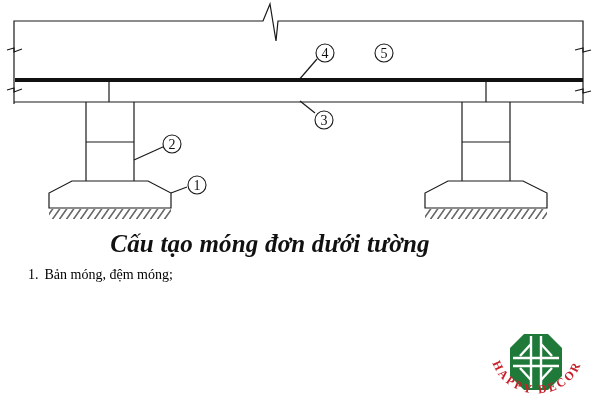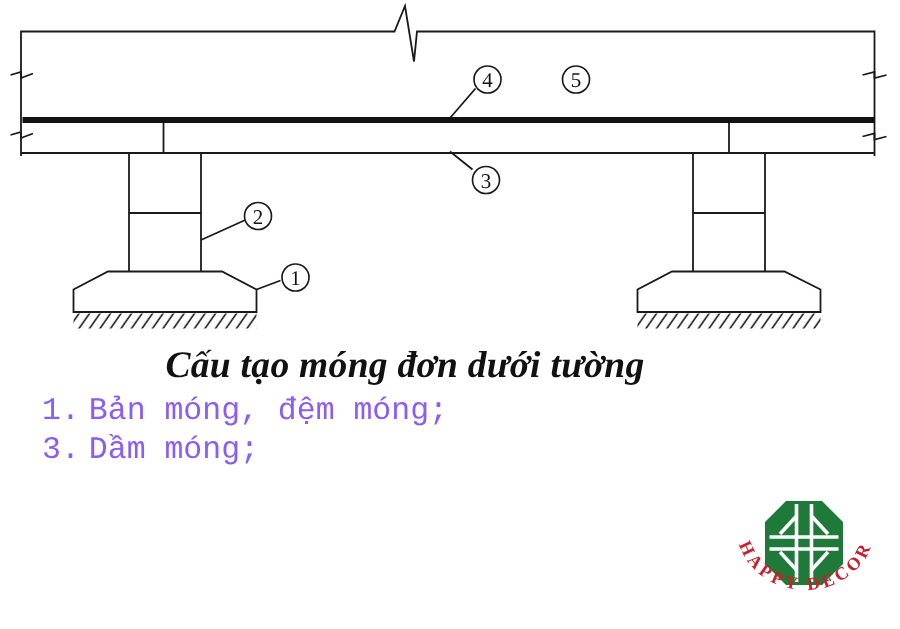--- a/index.html
+++ b/index.html
@@ -4,21 +4,21 @@
   <style>
     html, body { margin: 0; padding: 0; background: #ffffff; }
     body { width: 600px; height: 419px; position: relative; overflow: hidden; font-family: "Liberation Serif", serif; }
     #diagram { position: absolute; left: 0; top: 0; width: 600px; height: 225px; }
     .caption {
       position: absolute; left: 0; width: 540px; top: 230px; text-align: center;
       font-family: "Liberation Serif", serif; font-style: italic; font-weight: bold;
       font-size: 25px; color: #111; letter-spacing: 0.2px;
     }
     .legend { position: absolute; left: 28px; top: 262px; margin: 0; padding: 0; list-style: none; }
-    .legend li { font-family: Liberation Mono, monospace; font-size: 21px; line-height: 25.5px; color: #8b5cf6; white-space: nowrap; }
+    .legend li { font-family: Liberation Serif, serif; font-size: 14px; line-height: 25.5px; color: #000000; white-space: nowrap; }
     .legend .num { margin-right: 6px; }
     .logo { position: absolute; left: 486px; top: 330px; width: 100px; height: 85px; }
     svg text { font-family: "Liberation Serif", serif; }
   </style>
 </head>
 <body>
 
 <svg id="diagram" viewBox="0 0 600 225" xmlns="http://www.w3.org/2000/svg">
   <defs>
     <pattern id="hatch" patternUnits="userSpaceOnUse" width="7" height="10" patternTransform="skewX(-35)">
@@ -94,21 +94,20 @@
       <circle cx="324" cy="120" r="9"></circle>
       <text x="324" y="125" fill="#111" stroke="none">3</text>
     </g>
   </g>
 </svg>
 
 <div class="caption">Cấu tạo móng đơn dưới tường</div>
 
 <ul class="legend">
   <li><span class="num">1.</span><span>Bản móng, đệm móng;</span></li>
-  <li><span class="num">3.</span><span>Dầm móng;</span></li>
 </ul>
 
 <svg class="logo" viewBox="0 0 100 85" xmlns="http://www.w3.org/2000/svg">
 
   <g>
     <polygon points="38,4 62,4 76,18 76,46 62,60 38,60 24,46 24,18" fill="#1f7a3a"></polygon>
     <g fill="none" stroke="#ffffff" stroke-width="2.4">
       <line x1="45" y1="6" x2="45" y2="58"></line>
       <line x1="55" y1="6" x2="55" y2="58"></line>
       <line x1="27" y1="28" x2="73" y2="28"></line>

